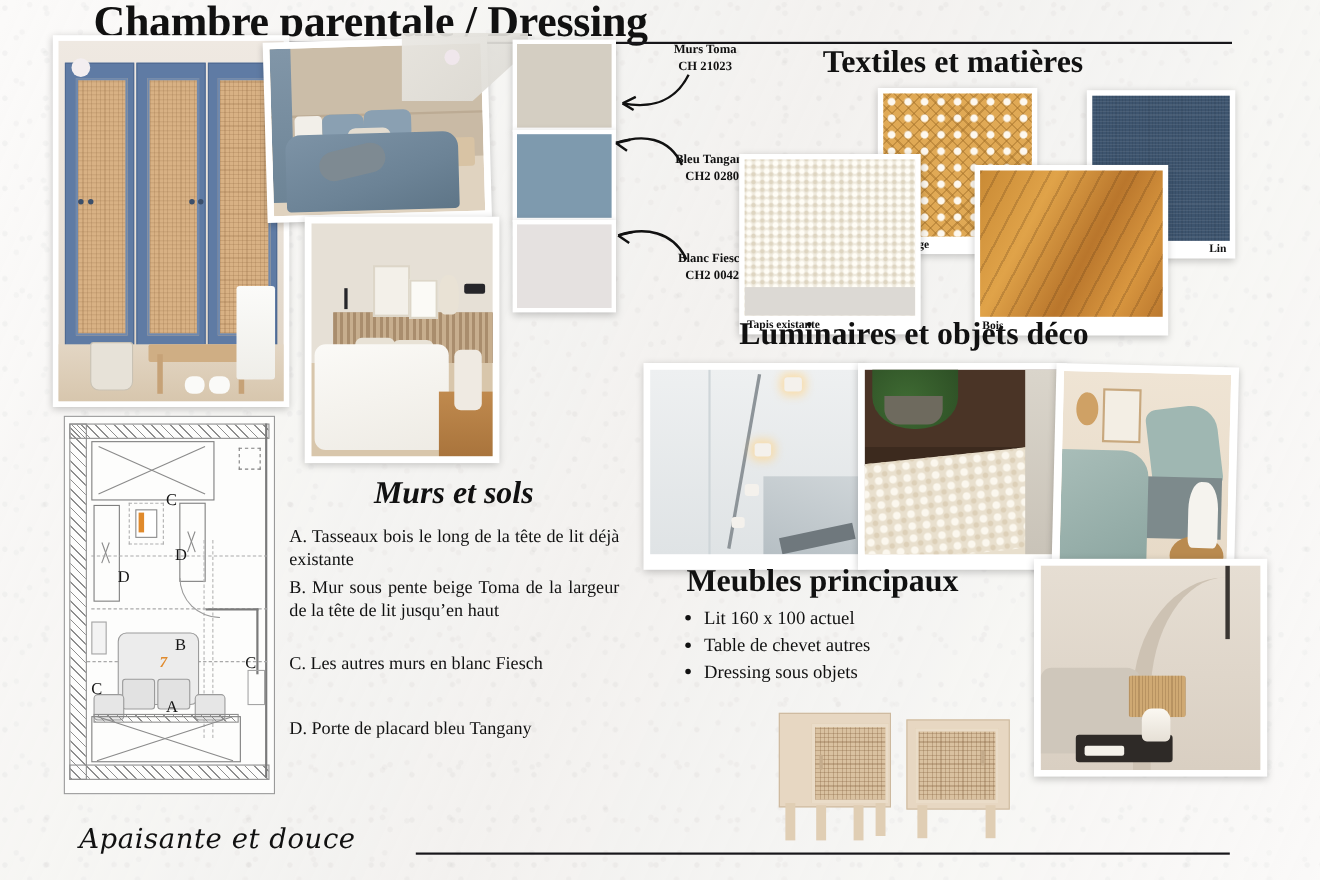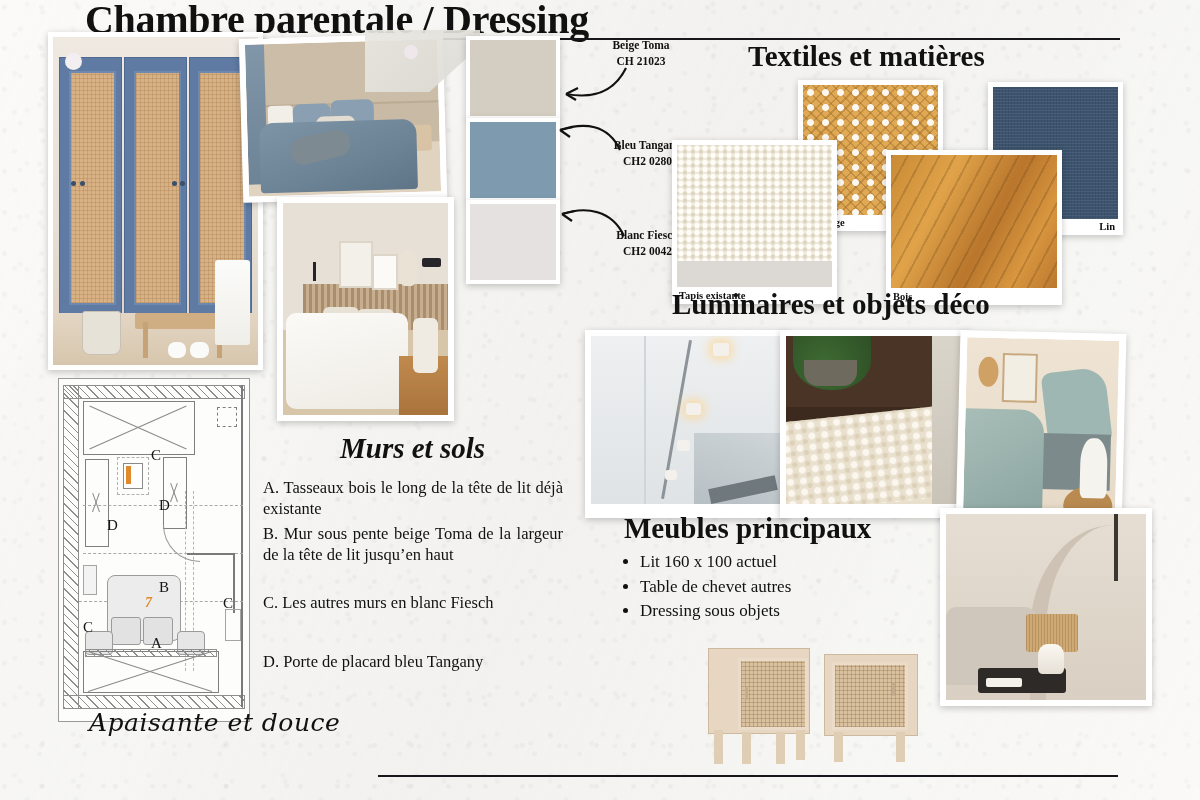--- a/index.html
+++ b/index.html
@@ -236,21 +236,21 @@
     </div>
   </div>
 </div>
 
 <div class="abs" style="left:466px;top:36px;">
   <div class="frame" style="width:86px;height:76px;padding:4px;">
     <div class="frame-inner" style="background:#d4cec2;"></div>
   </div>
 </div>
 <div class="abs swatch-label" style="left:566px;top:38px;width:150px;">
-  <div>Beige Toma</div>
+  <div>Murs Toma</div>
   <div>CH 21023</div>
 </div>
 <div class="abs arrow" style="left:552px;top:62px;">
   <svg width="80" height="42" viewBox="0 0 80 42">
       <path d="M74 6 C 60 34, 36 36, 14 32" stroke="#111" stroke-width="2.2" fill="none"></path>
       <path d="M14 32 L 26 26 M14 32 L 24 38" stroke="#111" stroke-width="2.2" fill="none"></path>
     </svg>
 </div>
 
 <div class="abs" style="left:466px;top:118px;">
@@ -441,14 +441,14 @@
   <div class="pl-letter" style="left:92px;top:68px;">C</div>
   <div class="pl-letter" style="left:100px;top:118px;">D</div>
   <div class="pl-letter" style="left:48px;top:138px;">D</div>
   <div class="pl-letter" style="left:100px;top:200px;">B</div>
   <div class="pl-letter" style="left:164px;top:216px;">C</div>
   <div class="pl-letter" style="left:24px;top:240px;">C</div>
   <div class="pl-letter" style="left:92px;top:256px;">A</div>
   <div class="pl-num" style="left:86px;top:216px;">7</div>
 </div>
 
-<div class="abs script" style="left:72px;top:708px;margin-left:17px;">Apaisante et douce</div>
+<div class="abs script" style="left:72px;top:748px;">Apaisante et douce</div>
 <div class="abs" style="left:378px;top:775px;width:740px;height:2px;background:#17161a;"></div>
 
 </body></html>

